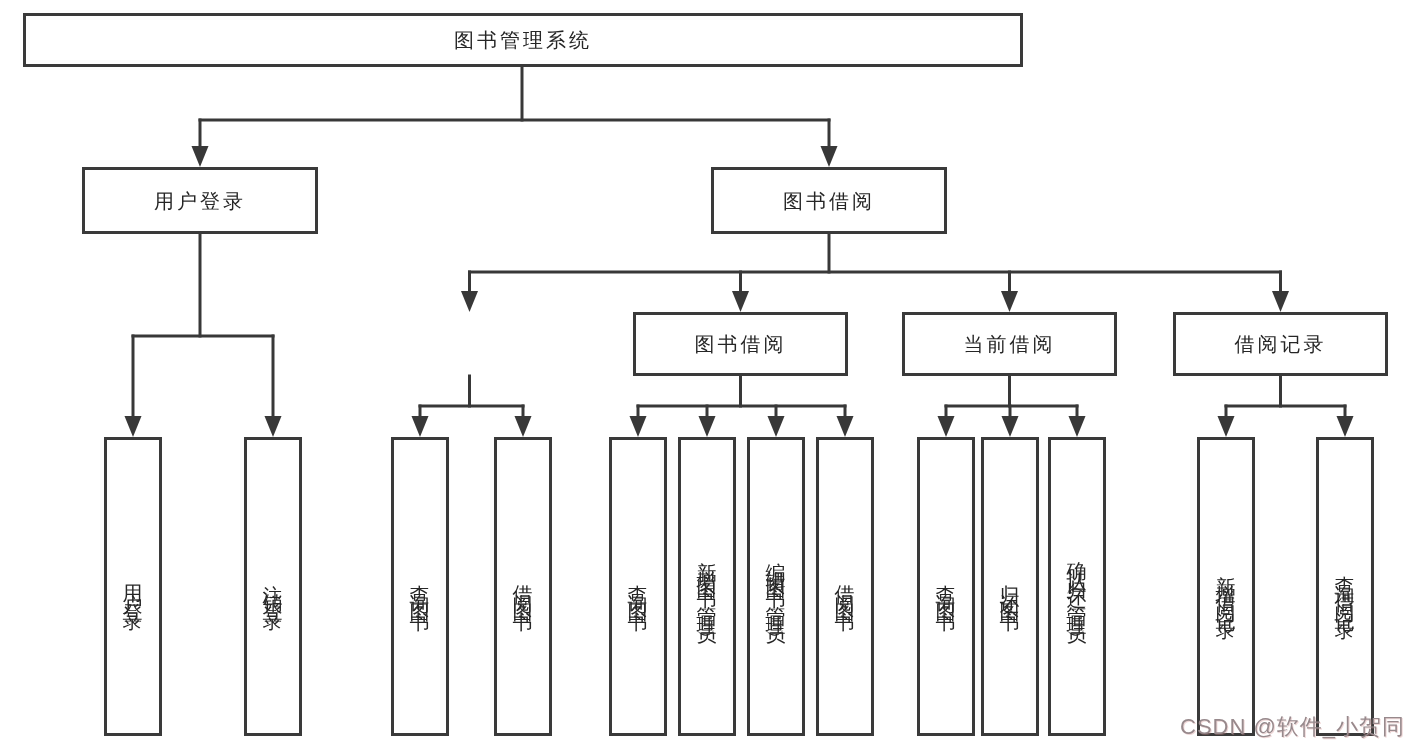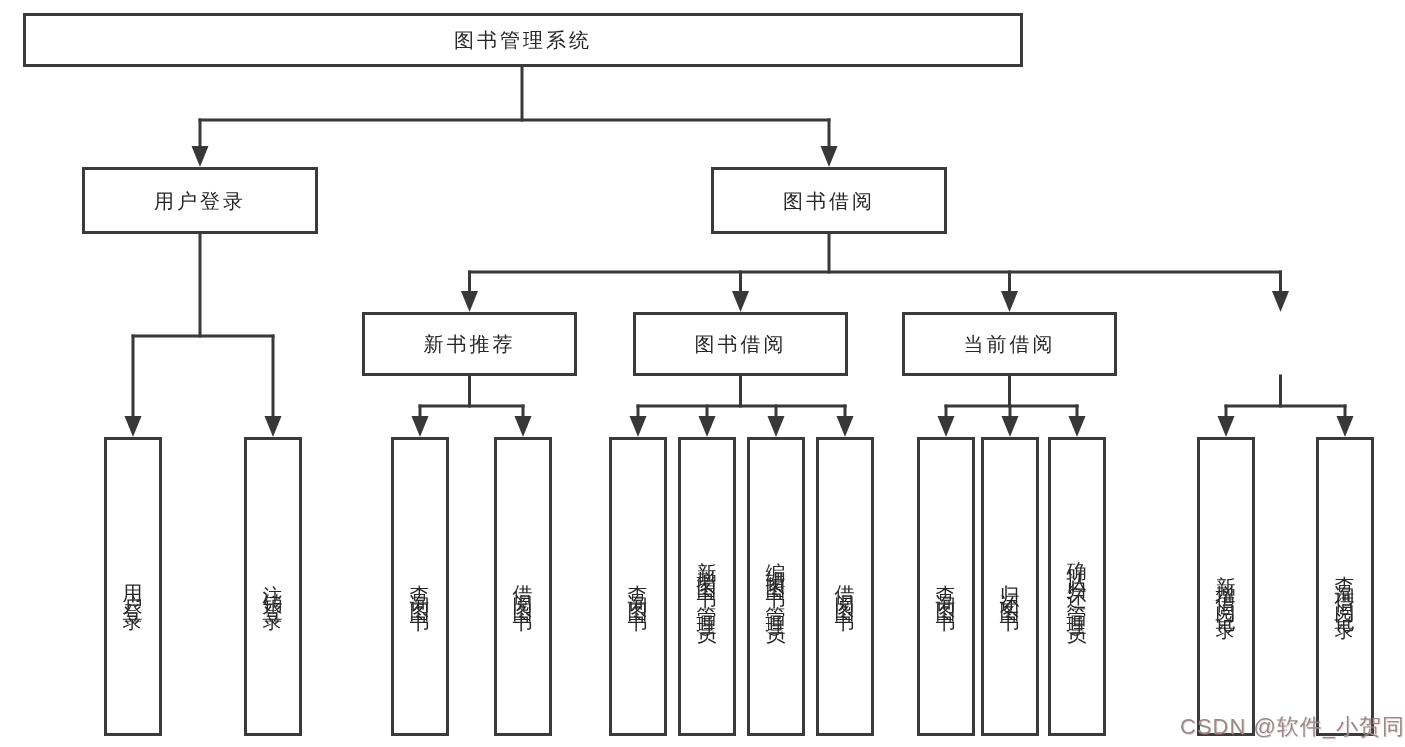--- a/index.html
+++ b/index.html
@@ -100,23 +100,23 @@
       <polygon points="1217.5,416 1234.5,416 1226,437"></polygon>
       <line x1="1345" y1="406" x2="1345" y2="421"></line>
       <polygon points="1336.5,416 1353.5,416 1345,437"></polygon>
     </svg>
 
   <div class="box" style="left:23px;top:13px;width:1000px;height:54px">图书管理系统</div>
 
   <div class="box" style="left:82px;top:167px;width:236px;height:67px">用户登录</div>
   <div class="box" style="left:711px;top:167px;width:236px;height:67px">图书借阅</div>
 
-  <div class="box" style="left:362px;top:312px;width:215px;height:64px">新书推荐</div>
   <div class="box" style="left:633px;top:312px;width:215px;height:64px">图书借阅</div>
   <div class="box" style="left:902px;top:312px;width:215px;height:64px">当前借阅</div>
+  <div class="box" style="left:1173px;top:312px;width:215px;height:64px">借阅记录</div>
 
   <div class="box v" style="left:104px;top:437px;width:58px;height:299px">用户登录</div>
   <div class="box v" style="left:244px;top:437px;width:58px;height:299px">注销登录</div>
 
   <div class="box v" style="left:391px;top:437px;width:58px;height:299px">查询图书</div>
   <div class="box v" style="left:494px;top:437px;width:58px;height:299px">借阅图书</div>
 
   <div class="box v" style="left:609px;top:437px;width:58px;height:299px">查询图书</div>
   <div class="box v" style="left:678px;top:437px;width:58px;height:299px">新增图书（管理员）</div>
   <div class="box v" style="left:747px;top:437px;width:58px;height:299px">编辑图书（管理员）</div>

